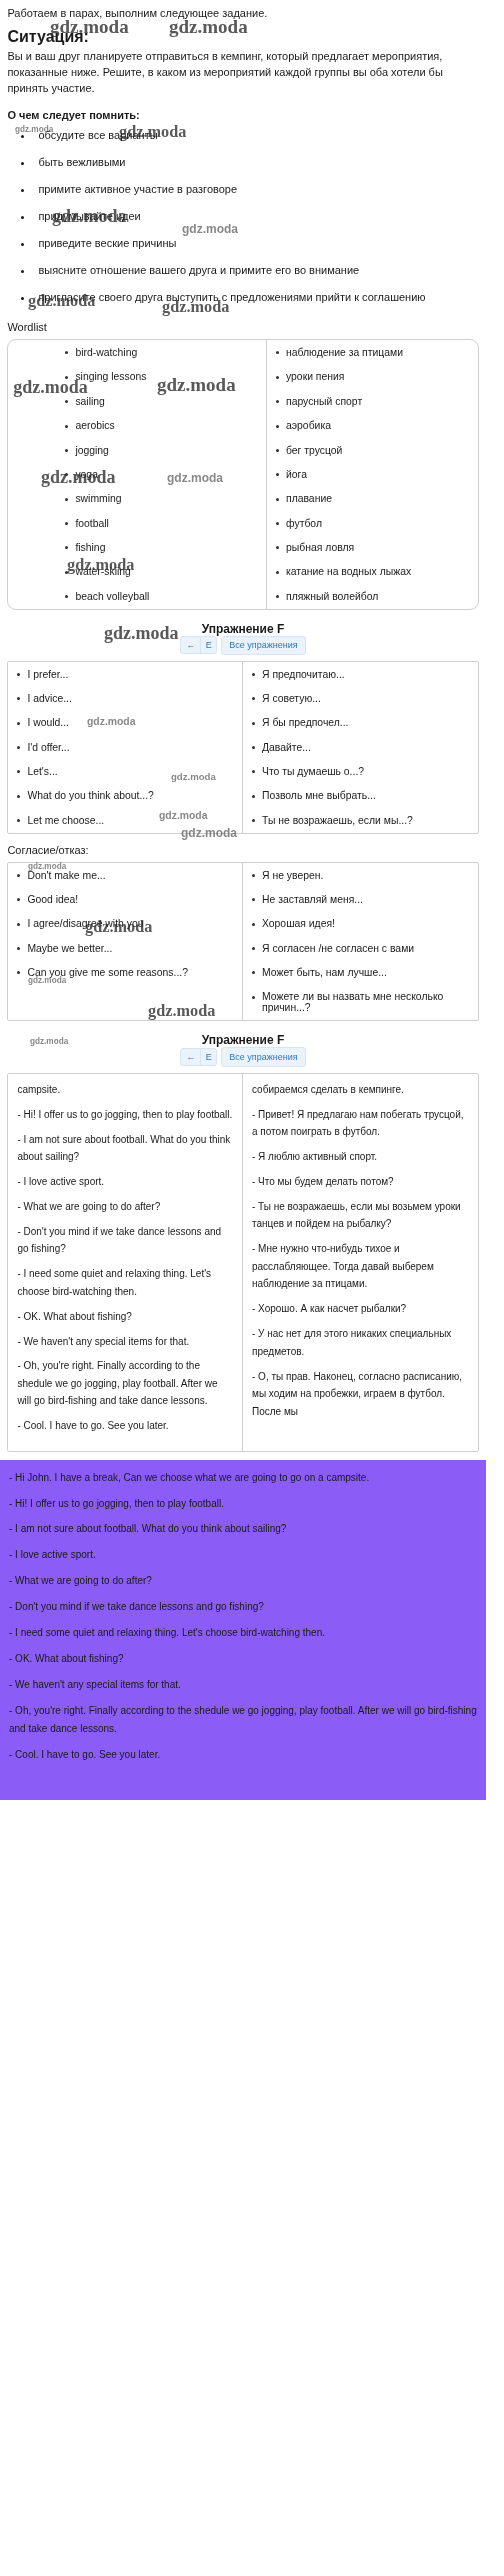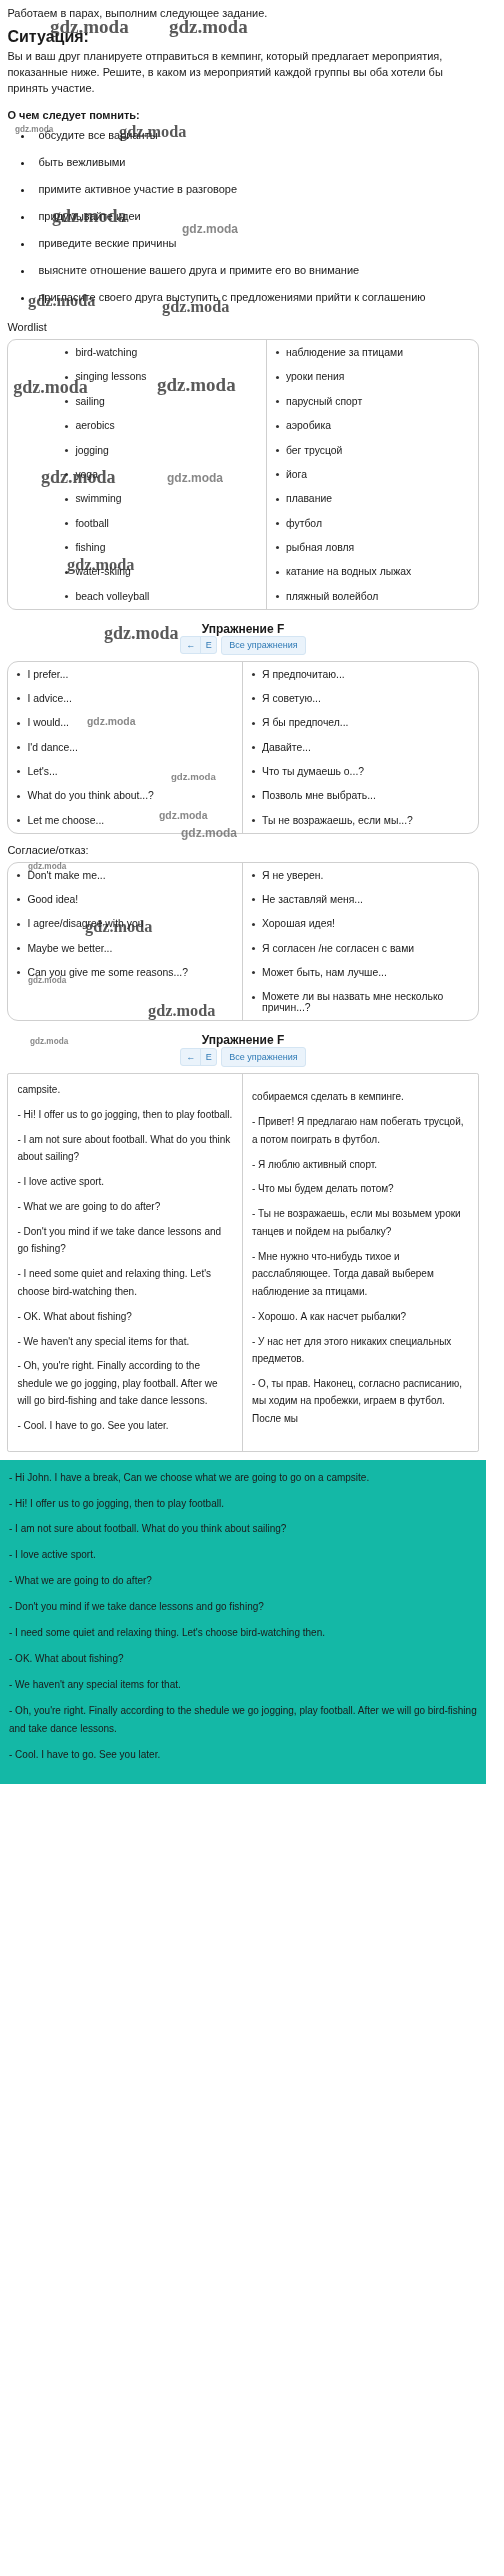--- a/index.html
+++ b/index.html
@@ -125,21 +125,21 @@
     color: #2f7ab5;
     font-size: 9px;
     padding: 3.7px 7.4px;
     border-radius: 3px;
     cursor: pointer;
     white-space: nowrap;
   }
   .phrase-box {
     margin: 6px 7.4px 0 7.4px;
     border: 0.7px solid #cfcfcf;
-    border-radius: 11px;
+    border-radius: 2px;
     display: flex;
     overflow: hidden;
   }
   .ph-col {
     flex: 1 1 50%;
     box-sizing: border-box;
   }
   .ph-col.left {
     border-right: 0.7px solid #cfcfcf;
   }
@@ -160,39 +160,38 @@
   .soglasie-label {
     font-size: 11px;
     padding: 10.4px 7.4px 0 7.4px;
   }
   .answer-box {
     margin: 6px 7.4px 0 7.4px;
     border: 0.7px solid #cfcfcf;
     border-radius: 2.2px;
     display: flex;
     overflow: hidden;
-    align-items: center;
   }
   .ans-col {
     flex: 1 1 50%;
     box-sizing: border-box;
     padding: 7.4px 9px 9px 9px;
     font-size: 10px;
     line-height: 1.75;
   }
   .ans-col.left {
     border-right: 0.7px solid #cfcfcf;
   }
   .ans-col p {
     margin: 0 0 7.4px 0;
   }
   .green-box {
     margin: 7.4px 0 0 0;
-    background: #14b8a6;
-    padding: 9px 9px 12px 9px;
+    background: #8b5cf6;
+    padding: 9px 9px 28px 9px;
     font-size: 10px;
     line-height: 1.85;
   }
   .green-box p {
     margin: 0 0 7.4px 0;
   }
   .wm {
     position: absolute;
     font-family: "Liberation Serif", serif;
     font-weight: bold;
@@ -269,21 +268,21 @@
       </div>
       <button class="nav-all">Все упражнения</button>
     </div>
   </div>
 
   <div class="phrase-box">
     <div class="ph-col left">
       <div class="ph-row"><span class="dot"></span><span>I prefer...</span></div>
       <div class="ph-row"><span class="dot"></span><span>I advice...</span></div>
       <div class="ph-row"><span class="dot"></span><span>I would...</span></div>
-      <div class="ph-row"><span class="dot"></span><span>I'd dance...</span></div>
+      <div class="ph-row"><span class="dot"></span><span>I'd offer...</span></div>
       <div class="ph-row"><span class="dot"></span><span>Let's...</span></div>
       <div class="ph-row"><span class="dot"></span><span>What do you think about...?</span></div>
       <div class="ph-row"><span class="dot"></span><span>Let me choose...</span></div>
     </div>
     <div class="ph-col">
       <div class="ph-row"><span class="dot"></span><span>Я предпочитаю...</span></div>
       <div class="ph-row"><span class="dot"></span><span>Я советую...</span></div>
       <div class="ph-row"><span class="dot"></span><span>Я бы предпочел...</span></div>
       <div class="ph-row"><span class="dot"></span><span>Давайте...</span></div>
       <div class="ph-row"><span class="dot"></span><span>Что ты думаешь о...?</span></div>

